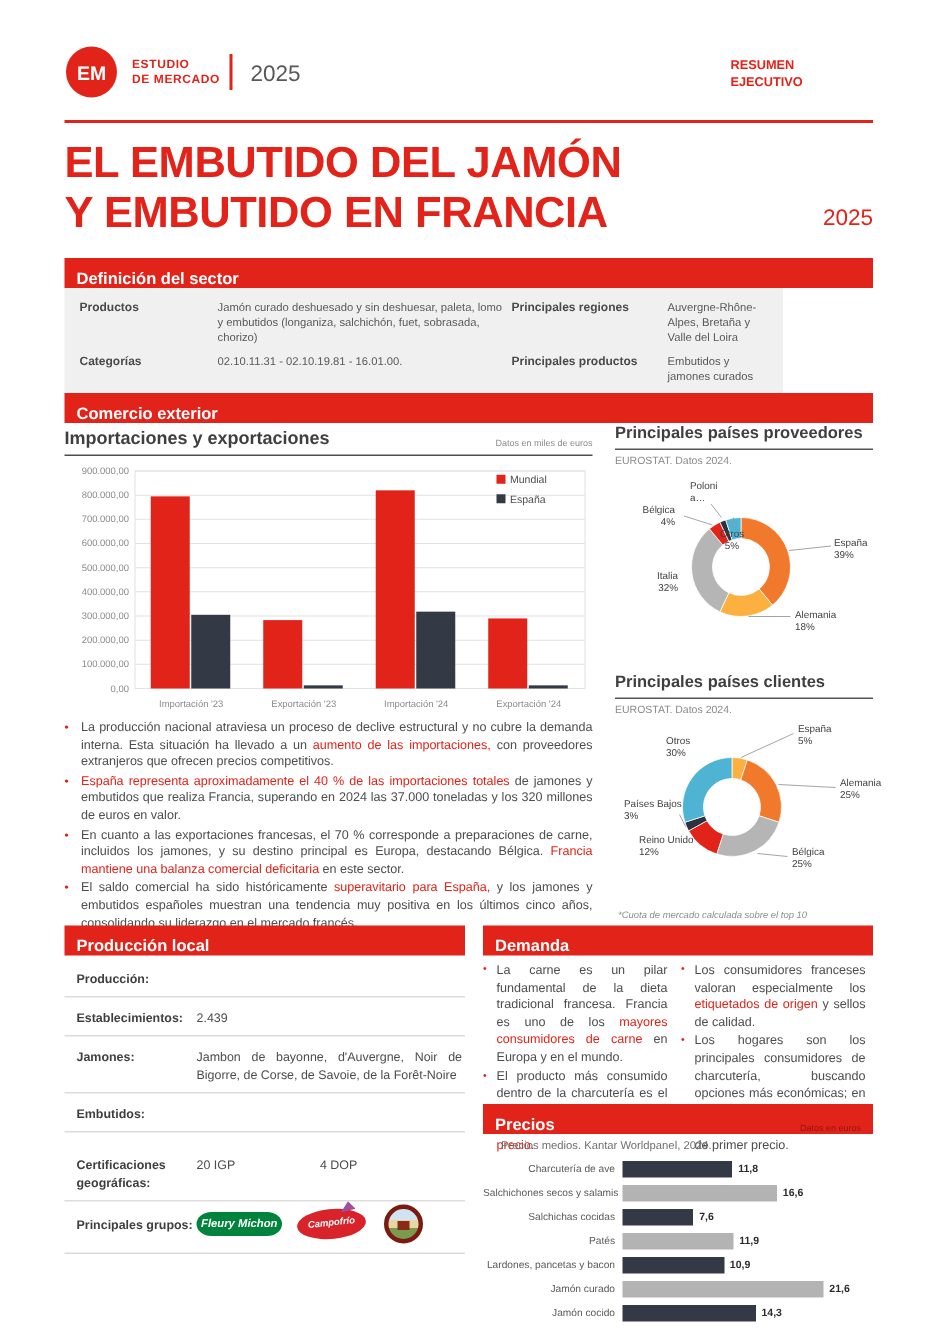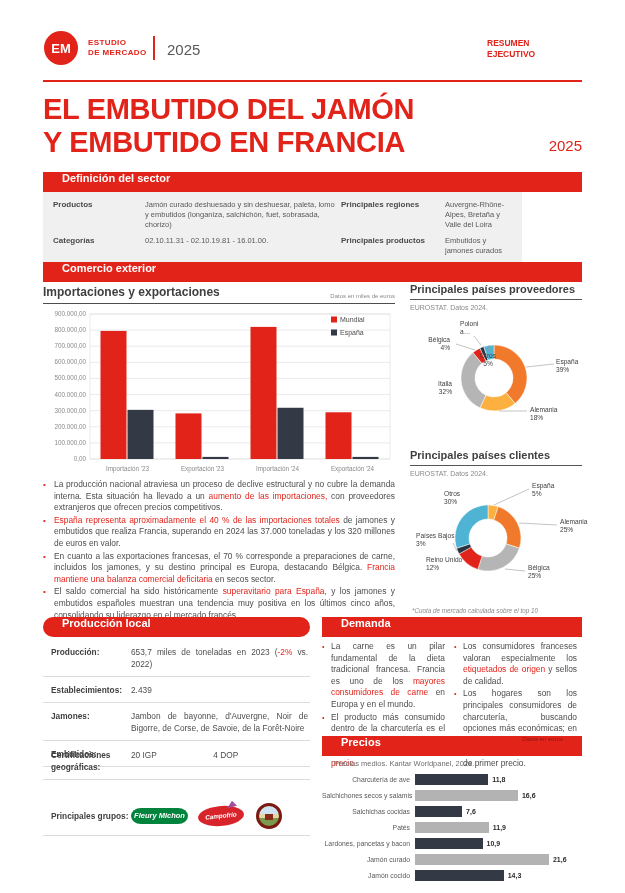--- a/index.html
+++ b/index.html
@@ -16,21 +16,21 @@
     letter-spacing:.4px;line-height:10px;}
   .hdr-divider{left:153px;top:36px;width:2px;height:24px;background:#e2231a;}
   .hdr-year{left:167px;top:41px;font-size:15px;color:#58595b;}
   .doc-type{left:487px;top:38px;color:#e2231a;font-size:8.5px;font-weight:600;line-height:10.5px;}
   .hdr-rule{left:43px;top:80px;width:539px;height:2px;background:#e2231a;}
   
   .page-title{left:43px;top:93px;color:#e2231a;font-weight:bold;font-size:29px;line-height:33px;letter-spacing:-.3px;}
   .title-year{left:0;top:137px;width:582px;text-align:right;color:#e2231a;font-size:15px;}
   
   .sec-bar{height:20px;background:#e2231a;color:#fff;font-size:11px;font-weight:bold;
-    display:flex;align-items:flex-start;padding:0 19px;box-sizing:border-box;}
+    display:flex;align-items:flex-end;padding:0 8px;box-sizing:border-box;}
   .sec-note{font-size:6px;font-weight:normal;color:#8c1710;}
   
   .def-table{left:43px;top:192px;width:479px;background:#f0f0f0;box-sizing:border-box;
     padding:8px 10px 7px 10px;font-size:7.5px;line-height:10px;color:#595959;}
   .def-row{display:grid;grid-template-columns:86px 190px 98px 1fr;column-gap:6px;margin-bottom:6px;}
   .def-row:last-child{margin-bottom:0;}
   .def-label{font-weight:bold;color:#4a4a4a;font-size:8px;}
   
   .chart-hd{left:43px;top:285px;width:352px;display:flex;justify-content:space-between;
     align-items:flex-end;border-bottom:1.3px solid #4d4d4d;padding-bottom:4px;}
@@ -173,21 +173,21 @@
     <div class="bullet">
       <span class="dot">•</span>
       <div class="btxt"><span>La producción nacional atraviesa un proceso de declive estructural y no cubre la demanda interna. Esta situación ha llevado a un </span><span class="red-em">aumento de las importaciones,</span><span> con proveedores extranjeros que ofrecen precios competitivos.</span></div>
     </div>
     <div class="bullet">
       <span class="dot">•</span>
       <div class="btxt"><span class="red-em">España representa aproximadamente el 40 % de las importaciones totales</span><span> de jamones y embutidos que realiza Francia, superando en 2024 las 37.000 toneladas y los 320 millones de euros en valor.</span></div>
     </div>
     <div class="bullet">
       <span class="dot">•</span>
-      <div class="btxt"><span>En cuanto a las exportaciones francesas, el 70 % corresponde a preparaciones de carne, incluidos los jamones, y su destino principal es Europa, destacando Bélgica. </span><span class="red-em">Francia mantiene una balanza comercial deficitaria</span><span> en secos sector.</span></div>
+      <div class="btxt"><span>En cuanto a las exportaciones francesas, el 70 % corresponde a preparaciones de carne, incluidos los jamones, y su destino principal es Europa, destacando Bélgica. </span><span class="red-em">Francia mantiene una balanza comercial deficitaria</span><span> en este sector.</span></div>
     </div>
     <div class="bullet">
       <span class="dot">•</span>
       <div class="btxt"><span>El saldo comercial ha sido históricamente </span><span class="red-em">superavitario para España,</span><span> y los jamones y embutidos españoles muestran una tendencia muy positiva en los últimos cinco años, consolidando su liderazgo en el mercado francés.</span></div>
     </div>
   </div>
 
 <div class="abs mini-hd" style="left:410px;top:283px;">Principales países proveedores</div>
 <div class="abs src" style="left:410px;top:304px;">EUROSTAT. Datos 2024.</div>
 <svg id="donut-prov" class="abs" style="left:408px;top:314px;overflow:visible;" width="186" height="132">
@@ -261,41 +261,40 @@
     <line x1="49" y1="71" x2="45" y2="63" stroke="#9a9a9a" stroke-width="0.6"></line>
     <text x="8" y="58" text-anchor="start" class="dlab"><tspan x="8" dy="0">Países Bajos</tspan><tspan x="8" dy="8">3%</tspan></text>
     <path d="M48.61513496225993 68.19756081437328
       A33 33 0 0 1 80 25
       L80 39
       A19 19 0 0 0 61.92992619039208 63.871322893124 Z" fill="#4fb3d3" stroke="#fff" stroke-width="0.5"></path>
     <text x="36" y="16" text-anchor="start" class="dlab"><tspan x="36" dy="0">Otros</tspan><tspan x="36" dy="8">30%</tspan></text>
   </svg>
 <div class="abs footnote" style="left:412px;top:607px;">*Cuota de mercado calculada sobre el top 10</div>
 
-<div class="abs sec-bar" style="left:43px;top:617px;width:267px;border-radius:10px;">
+<div class="abs sec-bar" style="left:43px;top:617px;width:267px;">
   <span>Producción local</span>
 </div>
 <div class="abs" style="left:43px;top:639px;width:267px;" id="prod-rows">
     <div class="prod-row">
       <div class="prod-label">Producción:</div>
-      <div class="prod-val"><span>653,7 miles de toneladas en 2023 (</span><span class="red-em">-2%</span><span> vs. 2022)</span></div>
     </div>
     <div class="prod-row">
       <div class="prod-label">Establecimientos:</div>
       <div class="prod-val"><span>2.439</span></div>
     </div>
     <div class="prod-row">
       <div class="prod-label">Jamones:</div>
       <div class="prod-val"><span>Jambon de bayonne, d'Auvergne, Noir de Bigorre, de Corse, de Savoie, de la Forêt-Noire</span></div>
     </div>
     <div class="prod-row">
       <div class="prod-label">Embutidos:</div>
     </div>
   </div>
-<div class="abs prod-row" style="left:43px;top:742px;width:267px;box-sizing:border-box;">
+<div class="abs prod-row" style="left:43px;top:763px;width:267px;box-sizing:border-box;">
   <div class="prod-label">Certificaciones geográficas:</div>
   <div class="prod-val" style="text-align:left;">
     <span>20 IGP</span>
     <span style="display:inline-block;width:52px;"></span>
     <span>4 DOP</span>
   </div>
 </div>
 <div class="abs prod-row" style="left:43px;top:796px;width:267px;box-sizing:border-box;align-items:center;">
   <div class="prod-label">Principales grupos:</div>
   <div class="prod-val" style="display:flex;align-items:center;text-align:left;">

